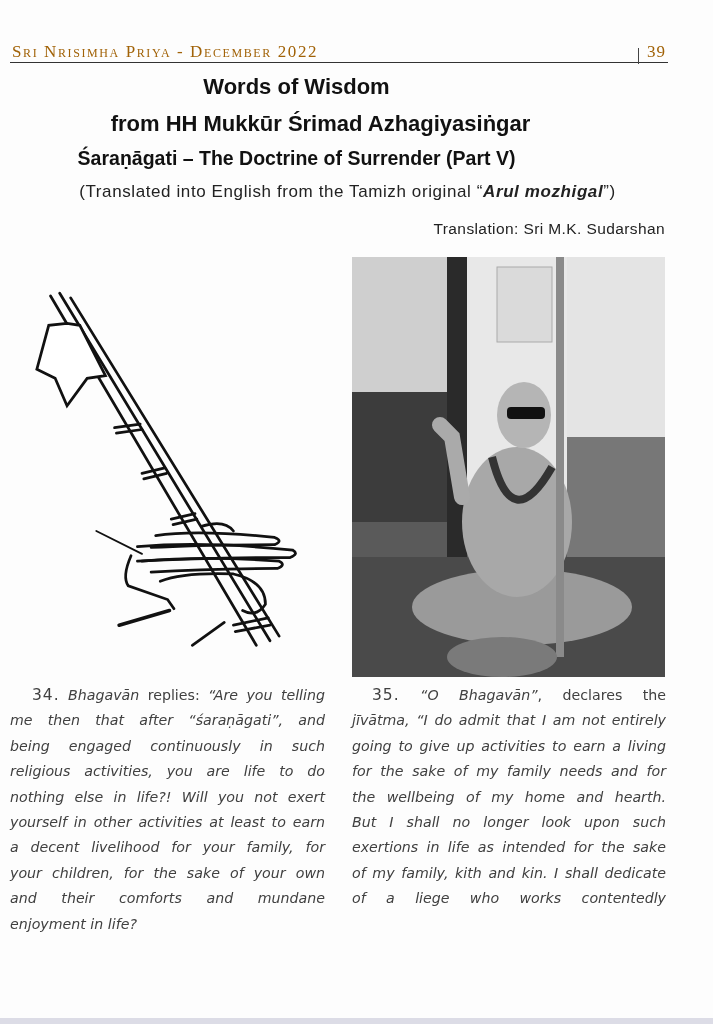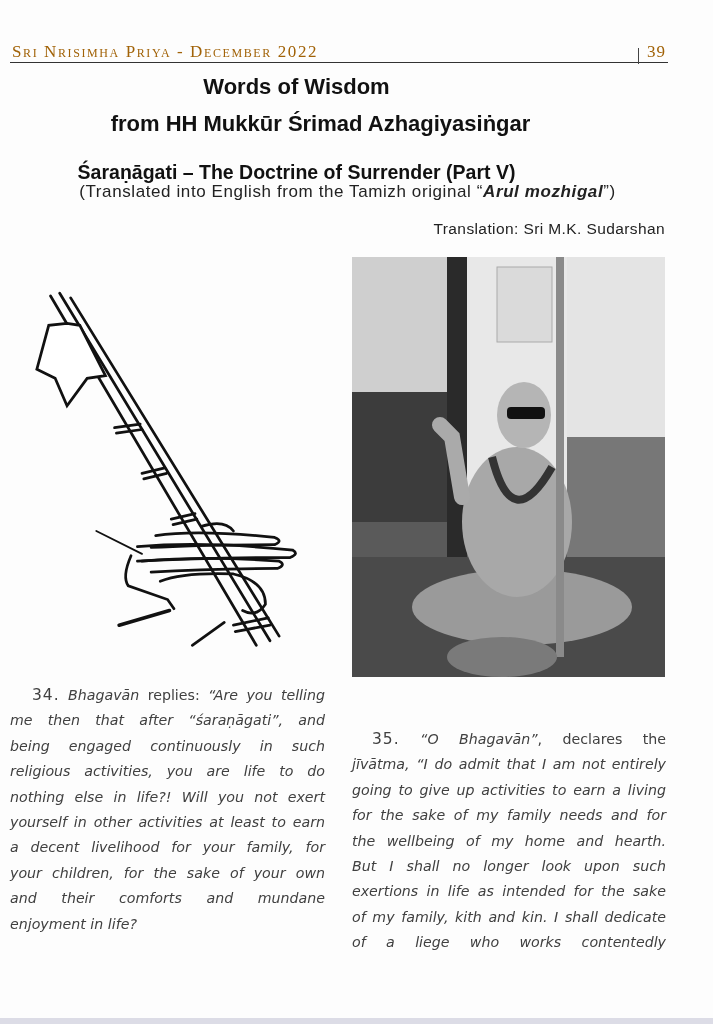--- a/index.html
+++ b/index.html
@@ -14,21 +14,21 @@
     font-variant:small-caps; color:#a16207;
   }
   .running-head .title { position:absolute; left:2px; bottom:0px; }
   .running-head .sep { position:absolute; left:628px; bottom:-2px; width:1px; height:16px; background:#444; }
   .running-head .page { position:absolute; right:2px; bottom:0px; font-variant:normal; letter-spacing:1px; }
 
   .heading { position:absolute; left:0; width:593px; text-align:center;
     font-family:"Liberation Sans", sans-serif; font-weight:bold; color:#111; }
   .h1 { top:74px; font-size:22px; }
   .h2 { top:111px; font-size:22px;margin-left:24px; }
-  .h3 { top:147px; font-size:19.5px;margin-top:14px; }
+  .h3 { top:147px; font-size:19.5px; }
   .subtitle { position:absolute; top:182px; left:0; width:695px; text-align:center;
     font-family:"Liberation Sans", sans-serif; font-size:17px; letter-spacing:0.6px; color:#222; }
   .subtitle .em { font-weight:bold; font-style:italic; }
   .credit { position:absolute; top:220px; right:48px;
     font-family:"Liberation Sans", sans-serif; font-size:15.5px; letter-spacing:0.4px; color:#222; }
 
   .illustration { position:absolute; left:14px; top:262px; width:320px; height:410px; }
   .photo { position:absolute; left:352px; top:257px; width:313px; height:420px; overflow:hidden; background:#555; }
 
   .col { position:absolute; top:683px; font-family:"DejaVu Sans", sans-serif;
@@ -117,21 +117,21 @@
   <span class="line i">religious activities, you are life to do</span>
   <span class="line i">nothing else in life?! Will you not exert</span>
   <span class="line i">yourself in other activities at least to earn</span>
   <span class="line i">a decent livelihood for your family, for</span>
   <span class="line i">your children, for the sake of your own</span>
   <span class="line i">and their comforts and mundane</span>
   <span class="line i" style="text-align-last:left;">enjoyment in life?</span>
 </div>
 
 <div class="col col-right">
-  <span class="line" style="padding-left:20px;margin-top:44px;">
+  <span class="line" style="padding-left:20px;">
     <span class="num">35.</span>
     <span class="i">“O Bhagavān”</span><span>, declares the</span>
   </span>
   <span class="line i">jīvātma, “I do admit that I am not entirely</span>
   <span class="line i">going to give up activities to earn a living</span>
   <span class="line i">for the sake of my family needs and for</span>
   <span class="line i">the wellbeing of my home and hearth.</span>
   <span class="line i">But I shall no longer look upon such</span>
   <span class="line i">exertions in life as intended for the sake</span>
   <span class="line i">of my family, kith and kin. I shall dedicate</span>

